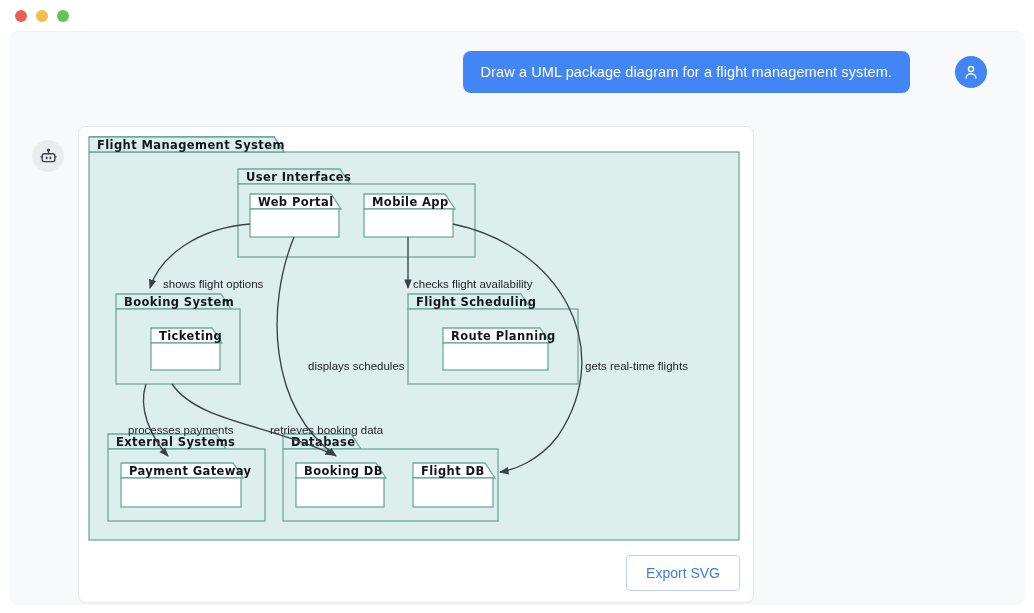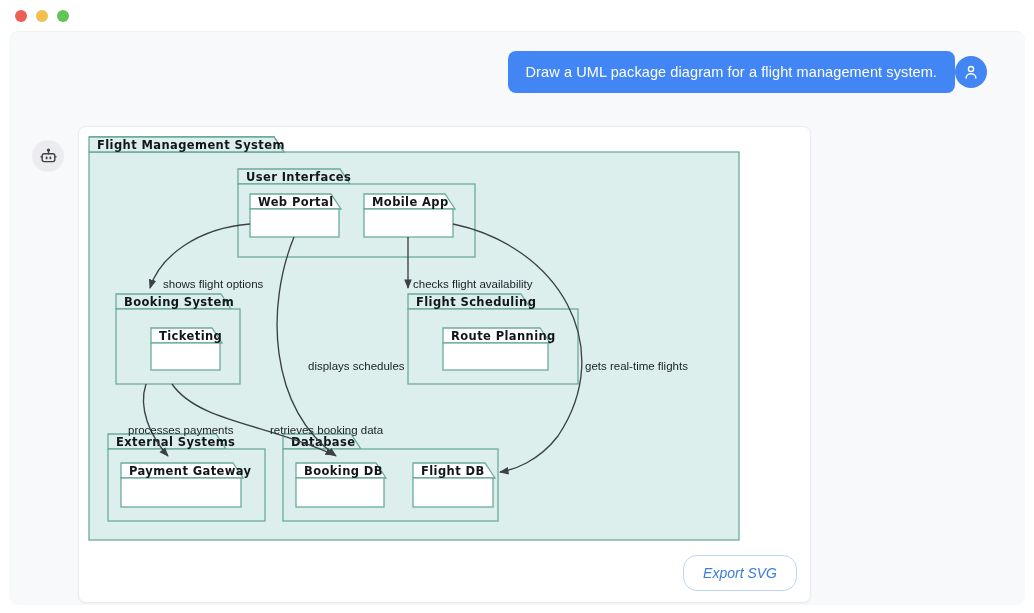--- a/index.html
+++ b/index.html
@@ -32,21 +32,21 @@
     position:absolute;left:9px;top:31px;width:1016px;height:573px;
     background:#f8f9fb;
     border-radius:9px 9px 9px 9px;
     border-top:1px solid #eef0f4;
   }
 
   
   .user-row{
     position:absolute;left:0;top:19px;width:1016px;
     display:flex;justify-content:flex-end;align-items:center;
-    padding-right:25px;box-sizing:border-box;
+    padding-right:25px;box-sizing:border-box;gap:45px;
   }
   .avatar{
     width:32px;height:32px;border-radius:50%;
     background:#4285f4;
     display:flex;align-items:center;justify-content:center;
     flex:0 0 auto;margin-right:13px;
   }
   .bubble{
     background:#4285f4;color:#ffffff;
     border-radius:8px;
@@ -64,44 +64,43 @@
   .bot-avatar{
     width:32px;height:32px;border-radius:50%;
     background:#ececee;
     display:flex;align-items:center;justify-content:center;
     flex:0 0 auto;margin-right:14px;margin-top:14px;
   }
   .card{
     background:#ffffff;
     border:1px solid #e9ebef;
     border-radius:8px;
-    width:733px;
+    width:676px;
     padding:9px 9px 11px 9px;
     box-sizing:border-box;
     box-shadow:0 1px 2px rgba(16,24,40,.04);
   }
   .diagram-wrap{position:relative;width:656px;height:406px;}
   .diagram-wrap svg{display:block;}
 
   
   .actions{
     display:flex;justify-content:flex-end;gap:13px;
     margin-top:13px;padding-right:4px;
   }
   .btn{
     border:1px solid #bcd4fb;
     background:#ffffff;
     color:#3b7ddd;
     font-size:14px;
     padding:9px 19px;
-    border-radius:14px;
+    border-radius:4px;
     cursor:pointer;
     font-family:"Liberation Sans","DejaVu Sans",sans-serif;
     white-space:nowrap;
-    font-style:italic;
   }
 
   
   .pkg-label{
     font-family:"DejaVu Sans","Liberation Sans",sans-serif;
     font-size:11.5px;font-weight:700;fill:#11161a;letter-spacing:.4px;
   }
   .edge-label{
     font-family:"Liberation Sans","DejaVu Sans",sans-serif;
     font-size:11.5px;fill:#1a1f24;

